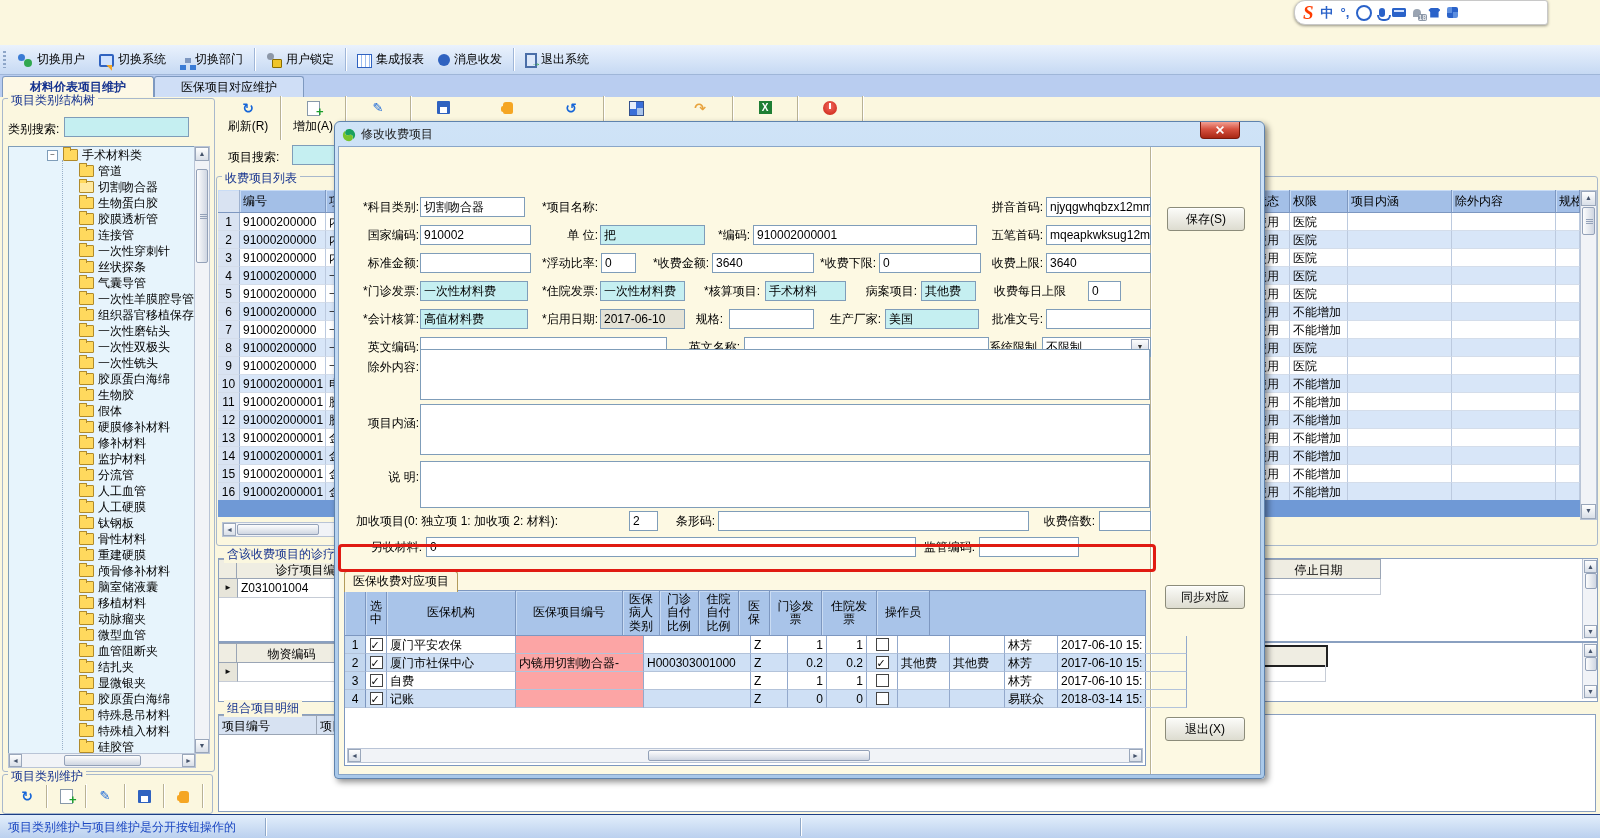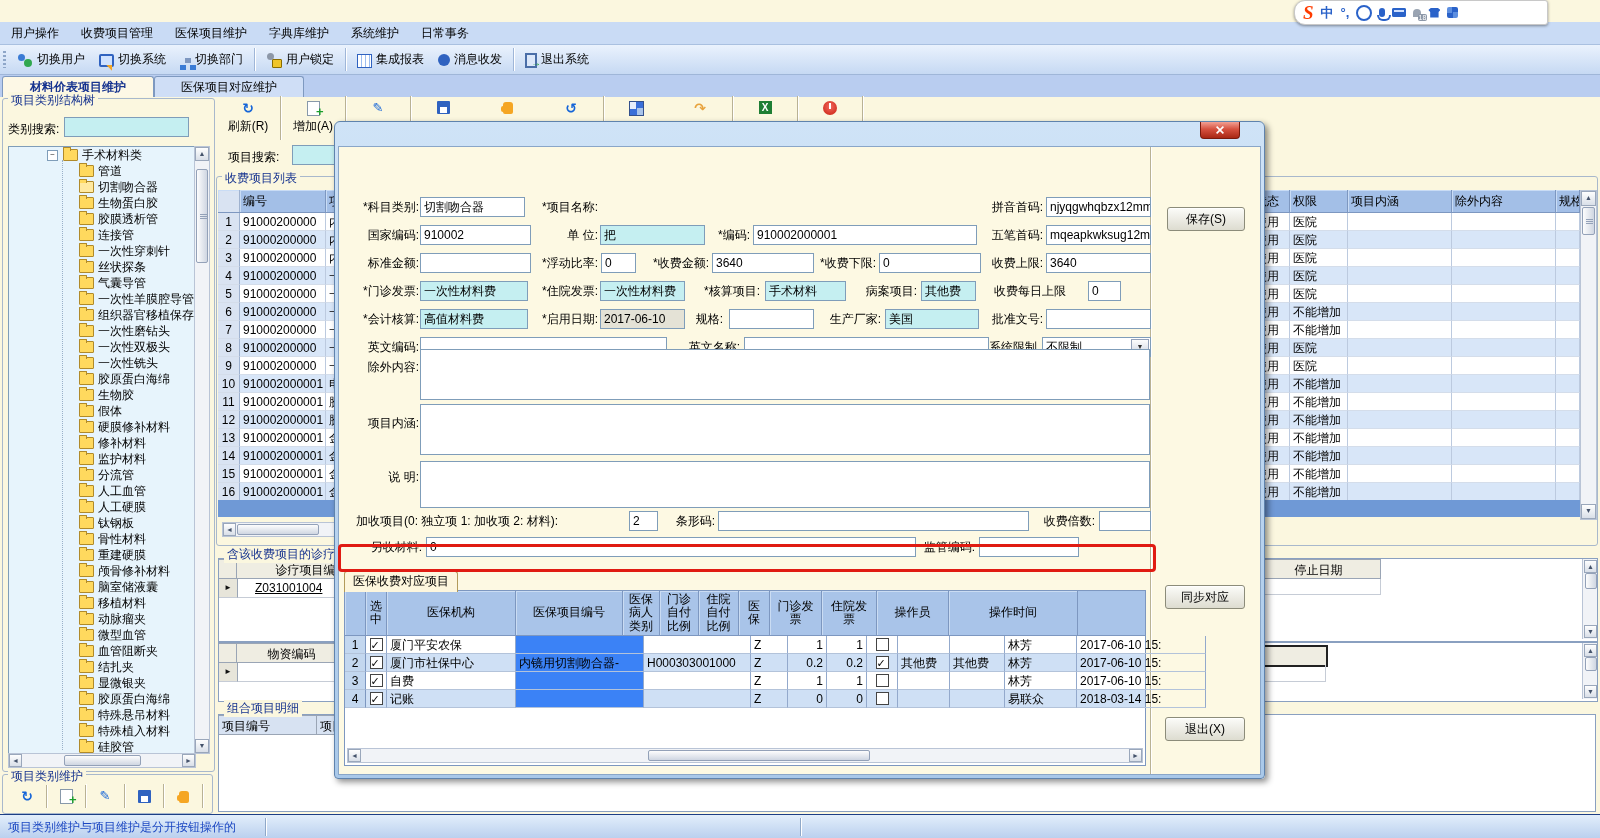--- a/index.html
+++ b/index.html
@@ -78,21 +78,21 @@
   .hc{border-right:1px solid #7d97c0;box-shadow:inset 1px 1px 0 #c9dcf5;height:22px;line-height:22px;padding-left:3px;white-space:nowrap;overflow:hidden;box-sizing:border-box;flex:none;}
   .lrow{display:flex;height:18px;line-height:18px;background:#fff;}
   .lrow.alt{background:#d8e6f8;}
   .lc{border-right:1px solid #bccadf;border-bottom:1px solid #d4ddea;box-sizing:border-box;flex:none;padding-left:3px;white-space:nowrap;overflow:hidden;}
   .numc{background:#d9e3f2;border-right:1px solid #9fb2cf;text-align:center;padding-left:0;}
   .w-num{width:22px}.w-code{width:86px}.w-name{width:926px}.w-st{width:38px}.w-pm{width:58px}.w-ct{width:104px}.w-ex{width:104px}.w-sp{width:24px}
   .selband{position:absolute;background:#6f99d6;}
   
   .gh{background:#efede2;border:1px solid #9aa5b5;border-left:none;box-sizing:border-box;height:20px;line-height:20px;text-align:center;overflow:hidden;white-space:nowrap;flex:none;}
   .marker{width:18px;background:#e7e5da;border-right:1px solid #9aa5b5;border-bottom:1px solid #c6ccd6;text-align:center;font-size:8px;color:#111;flex:none;line-height:18px;}
-  .gcell{border-right:1px solid #c6ccd6;border-bottom:1px solid #c6ccd6;box-sizing:border-box;padding-left:17px;white-space:nowrap;overflow:hidden;flex:none;line-height:18px;text-decoration:underline;}
+  .gcell{border-right:1px solid #c6ccd6;border-bottom:1px solid #c6ccd6;box-sizing:border-box;padding-left:3px;white-space:nowrap;overflow:hidden;flex:none;line-height:18px;}
   
   .ctb{position:absolute;left:216px;top:96px;height:44px;display:flex;}
   .cbtn{width:64px;display:flex;flex-direction:column;align-items:center;gap:2px;padding-top:4px;font-size:12px;}
   .cbtn.sepafter{border-right:1px solid #b9b294;box-shadow:1px 0 0 #fff;}
   
   .dialog{position:absolute;left:334px;top:121px;width:929px;height:656px;z-index:50;
     background:linear-gradient(#cfe3f7,#a9c8e9);border:1px solid #5f83ad;border-radius:6px 6px 4px 4px;
     box-shadow:3px 3px 6px rgba(0,0,0,.45);}
   .dtitle{position:absolute;left:3px;top:2px;right:3px;height:21px;display:flex;align-items:center;gap:5px;padding-left:4px;}
   .dtitle .txt{font-size:12px;color:#1a1a1a;}
@@ -115,23 +115,23 @@
   .medtab{position:absolute;left:5px;top:424px;height:20px;line-height:19px;background:#fdf6dd;border:1px solid #b39b5a;border-bottom:none;border-radius:3px 3px 0 0;padding:0 8px;z-index:2;}
   .medtable{position:absolute;left:5px;top:443px;width:802px;height:176px;border:1px solid #7d97c0;background:#fff;box-sizing:border-box;}
   .mhrow{display:flex;background:#a9c4e9;height:44px;border-bottom:1px solid #7d97c0;}
   .mh{box-sizing:border-box;border-right:1px solid #7d97c0;box-shadow:inset 1px 1px 0 #cadcf3;
     display:flex;align-items:center;justify-content:center;text-align:center;white-space:pre-line;line-height:1.1;flex:none;overflow:hidden;}
   .mrow{display:flex;height:18px;line-height:18px;background:#fff;}
   .mrow.alt{background:#cfe0f5;}
   .mc{box-sizing:border-box;border-right:1px solid #93a9cc;border-bottom:1px solid #b3c3da;padding:0 3px;white-space:nowrap;overflow:hidden;flex:none;}
   .mc.numcell{text-align:right;}
   .mc.mnum{background:#c3d7ef;border-right:1px solid #7d97c0;text-align:center;padding:0;}
-  .mc.namecol{background:#3b82f6;}
+  .mc.namecol{background:#fca5a5;}
   .mw0{width:21px}.mw1{width:21px}.mw2{width:129px}.mw3{width:128px}.mw4{width:107px}.mw5{width:37px}.mw6{width:39px}
-  .mw7{width:40px}.mw8{width:31px}.mw9{width:52px}.mw10{width:55px}.mw11{width:72px}.mw12{width:129px}
+  .mw7{width:40px}.mw8{width:31px}.mw9{width:52px}.mw10{width:55px}.mw11{width:53px}.mw12{width:129px}
   .cb{display:inline-block;width:11px;height:11px;background:#fff;border:1px solid #444;position:relative;vertical-align:middle;margin-top:-2px;}
   .cb.on::after,.cb.checked::after{content:"✓";position:absolute;left:0px;top:-3px;font-size:11px;font-weight:bold;color:#000;}
   
   .redrect{position:absolute;left:338px;top:544px;width:812px;height:22px;border:3px solid #e01b12;border-radius:4px;z-index:60;}
   
   .statusbar{position:absolute;left:0;top:814px;width:1600px;height:24px;border-top:1px solid #1c3e85;
     background:linear-gradient(#e2eefb,#b9cfee);display:flex;align-items:center;}
   .statusbar .txt{color:#1b47c2;margin-left:8px;}
   .ssep{position:absolute;top:3px;width:1px;height:18px;background:#8fa8c8;box-shadow:1px 0 0 #fff;}
   
@@ -173,29 +173,20 @@
     <span class="sg-t">中</span>
     <span class="sg-t">°,</span>
     <span class="sg-face"></span>
     <span class="sg-mic"></span>
     <span class="sg-kb"></span>
     <span class="sg-person"></span>
     <span class="sg-shirt"></span>
     <span class="sg-grid"></span>
   </div>
 
-  <div class="menubar">
-
-  <span class="mitem">用户操作</span>
-      <span class="mitem">收费项目管理</span>
-      <span class="mitem">医保项目维护</span>
-      <span class="mitem">字典库维护</span>
-      <span class="mitem">系统维护</span>
-      <span class="mitem">日常事务</span>
-    </div>
 
   <div class="maintoolbar">
 
       <span class="tbtn">
         <span class="ic switch-user-icon"></span>
         <span>切换用户</span>
       </span>
 
       <span class="tbtn">
         <span class="ic switch-system-icon"></span>
@@ -902,20 +893,29 @@
     </div>
   </div>
 
   <div class="statusbar">
     <span class="txt">项目类别维护与项目维护是分开按钮操作的</span>
     <span class="ssep" style="left:265px"></span>
     <span class="ssep" style="left:800px"></span>
   </div>
 
   <div class="dialog">
+    <div class="dtitle">
+      <span style="width:14px;height:14px">
+        <svg width="14" height="14" viewBox="0 0 16 16">
+            <path d="M8 1c4 0 7 3 7 7 0 2-1 4-3 5 1-2 1-4-1-5C9 7 7 9 5 8 3 7 3 4 5 2c1-.6 2-1 3-1z" fill="#1aa15f"></path>
+            <path d="M8 15c-4 0-7-3-7-7 0-2 1-4 3-5-1 2-1 4 1 5 2 1 4-1 6 0 2 1 2 4 0 6-1 .6-2 1-3 1z" fill="#79c42d"></path>
+          </svg>
+      </span>
+      <span class="txt">修改收费项目</span>
+    </div>
     <div class="dclose">
         <span class="xglyph"></span>
       </div>
 
     <div class="dbody">
       <div class="dvline"></div>
 
       <span class="flab" style="left:3px;top:50px;width:77px">*科目类别:</span>
       <div class="inp" style="left:81px;top:50px;width:100px">切割吻合器</div>
       <span class="flab" style="left:185px;top:50px;width:74px">*项目名称:</span>
@@ -1010,21 +1010,20 @@
           <span class="mh mw7">住院
 自付
 比例</span>
           <span class="mh mw8">医
 保</span>
           <span class="mh mw9">门诊发
 票</span>
           <span class="mh mw10">住院发
 票</span>
           <span class="mh mw11">操作员</span>
-          <span class="mh mw12">操作时间</span>
         </div>
         <div>
 
             <div class="mrow">
               <span class="mc mw0 mnum">1</span>
               <span class="mc mw1" style="text-align:center"><span class="cb on"></span></span>
               <span class="mc mw2">厦门平安农保</span>
               <span class="mc mw3 namecol"></span>
               <span class="mc mw4"></span>
               <span class="mc mw5">Z</span>

